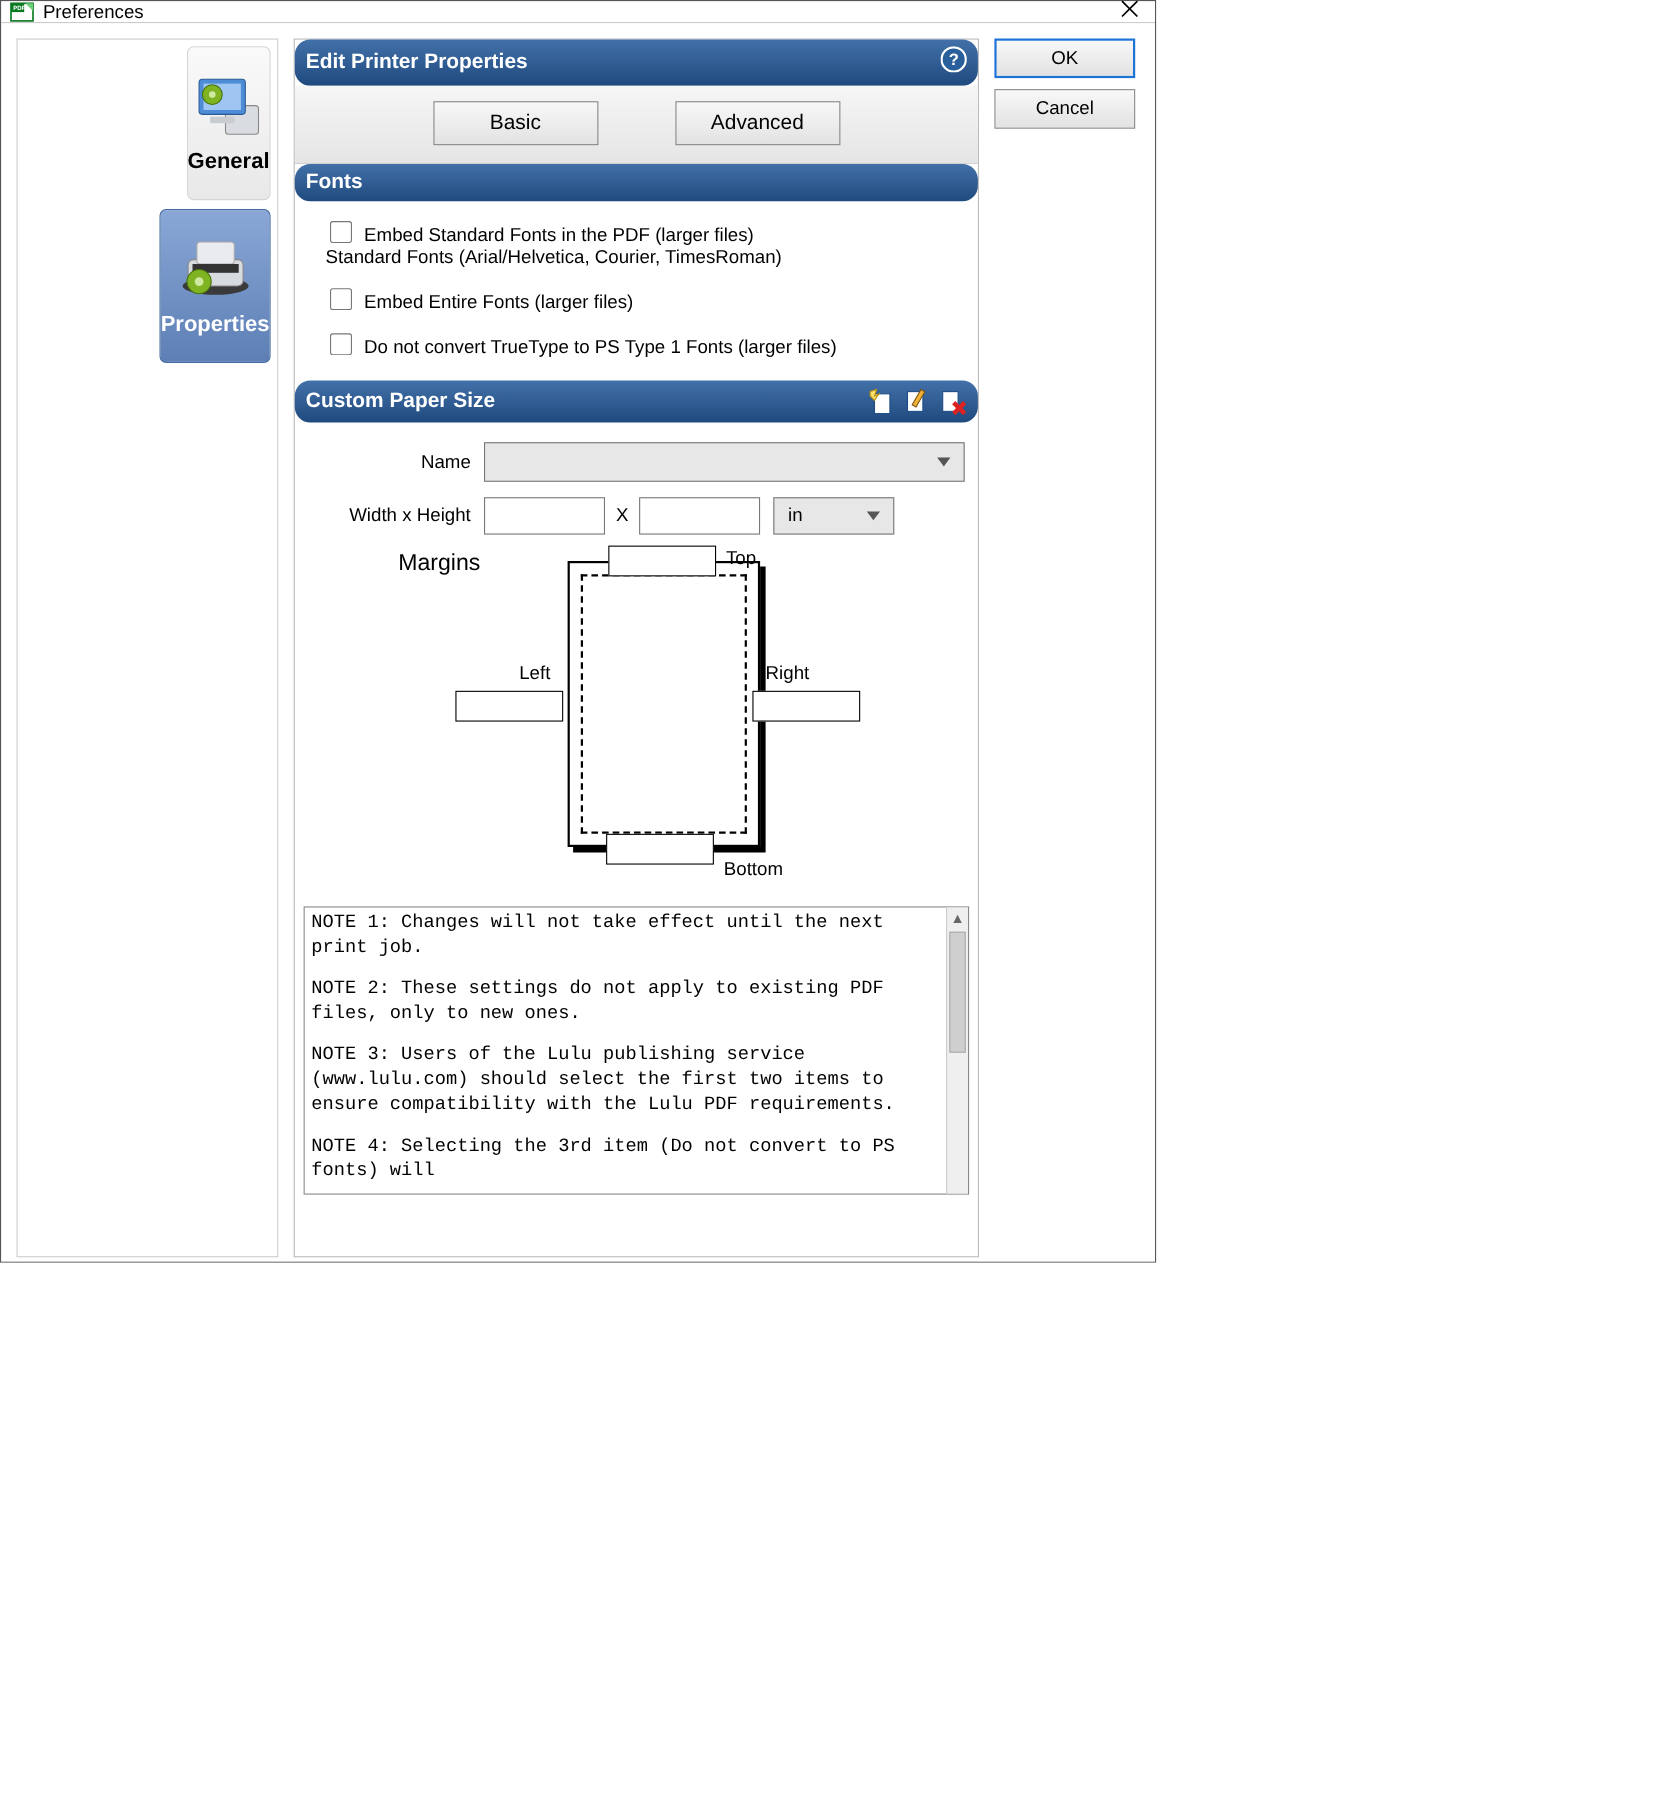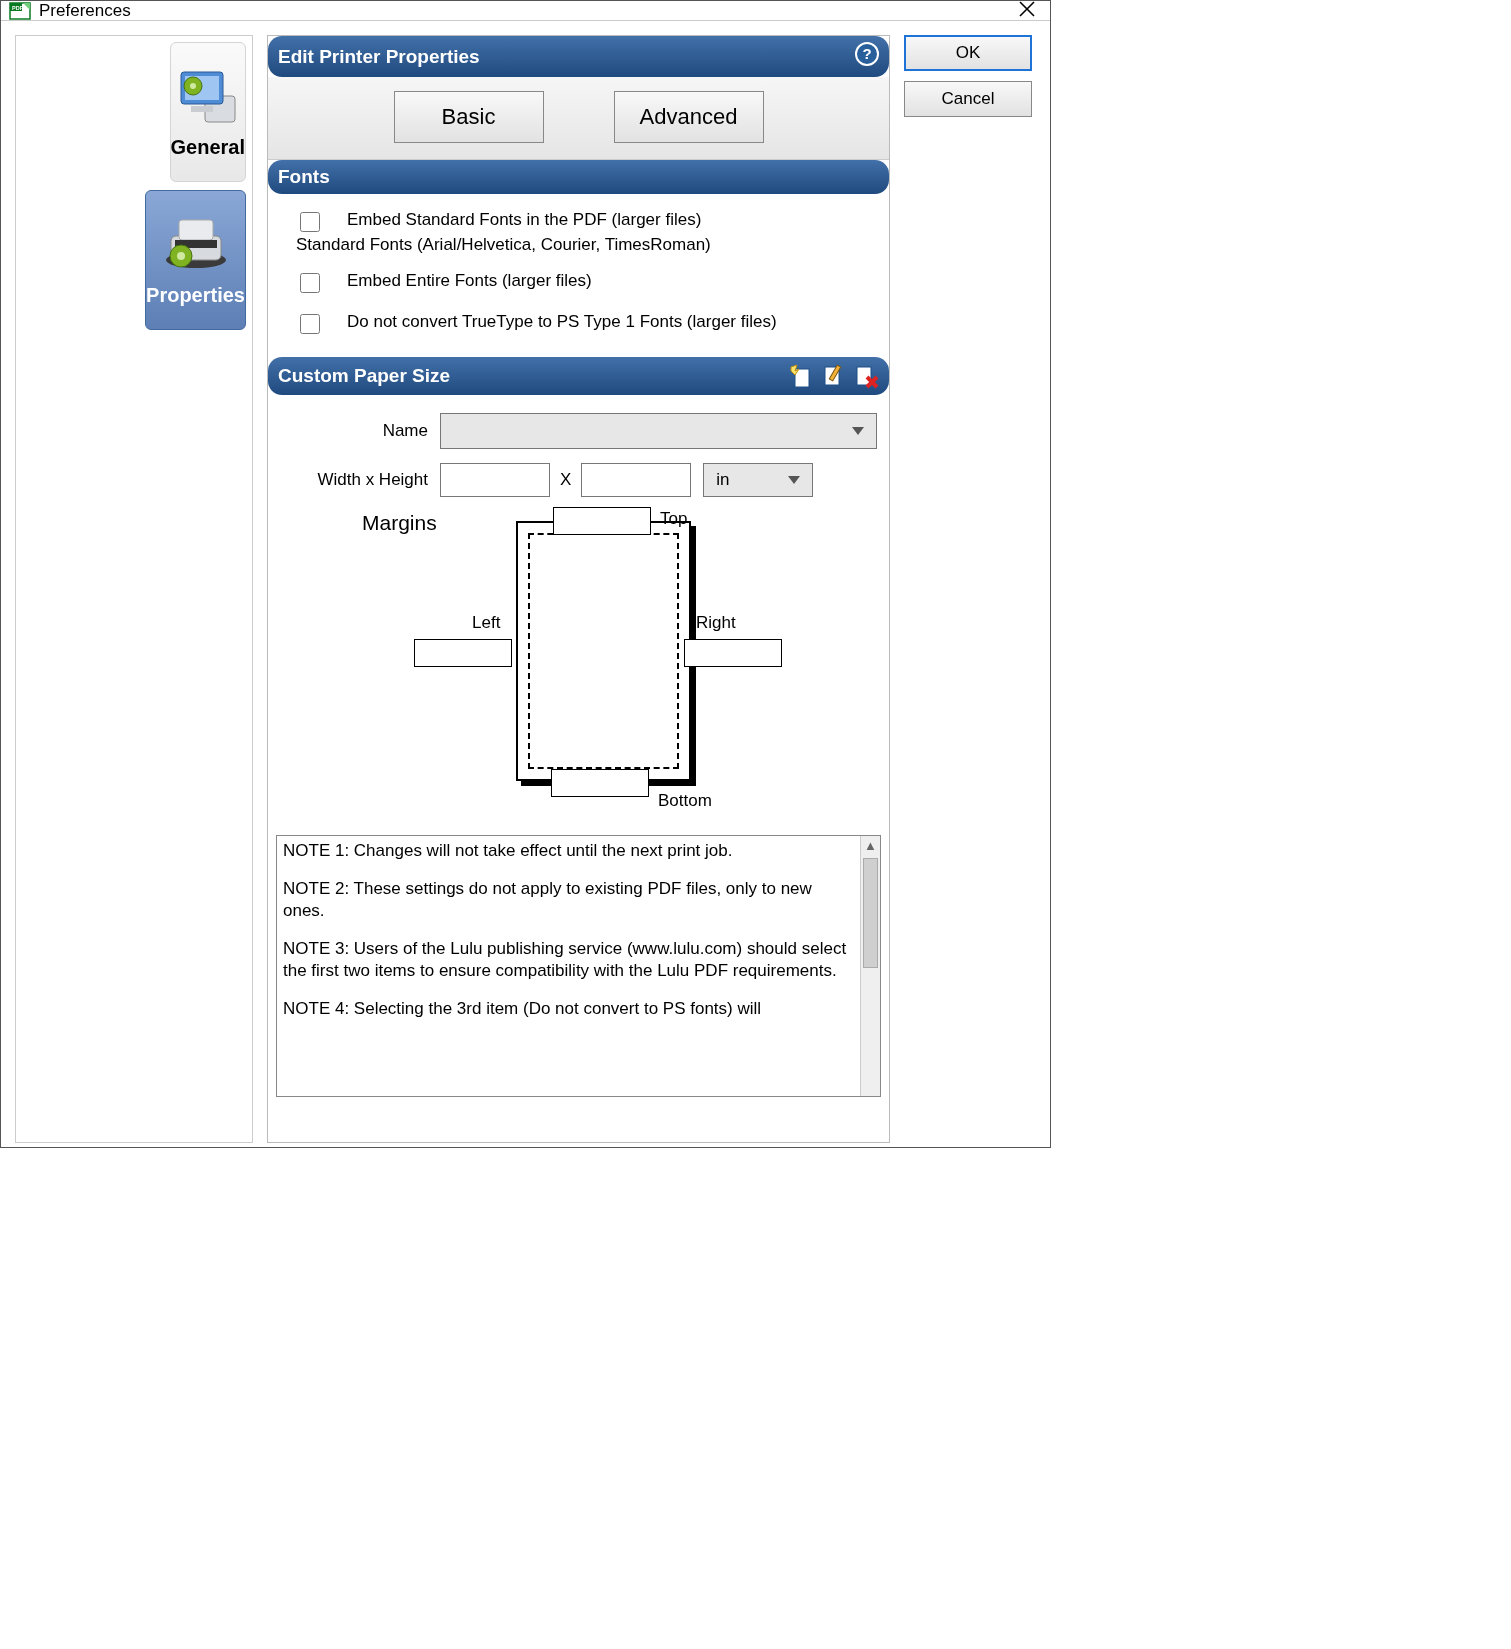--- a/index.html
+++ b/index.html
@@ -15,23 +15,23 @@
   .navbtn { height:140px; border-radius:6px; display:flex; flex-direction:column; align-items:center; justify-content:center; gap:8px; border:1px solid transparent; cursor:pointer; }
   .navbtn.inactive { background:linear-gradient(#fafafa,#e8e8e8); border-color:#d5d5d5; color:#000; font-weight:bold; font-size:20px;}
   .navbtn.active { background:linear-gradient(#8aa7d6,#5d7fb5); border-color:#436a9e; color:#fff; font-weight:bold; font-size:20px;}
   .navbtn .icon { width:70px; height:62px; }
   
   .main { width:623px; border:1px solid #bbb; display:flex; flex-direction:column; }
   .sectionhdr { background:linear-gradient(#4270a8,#1f4a7f); color:#fff; font-weight:bold; font-size:19px; padding:6px 10px; display:flex; align-items:center; justify-content:space-between;border-radius:14px; }
   .sectionhdr .hdricons { display:flex; gap:6px; }
   .hdricons .hicon { width:26px; height:26px; }
   .tabrow { background:linear-gradient(#f6f6f6,#e5e5e5); padding:14px 0 16px 0; display:flex; justify-content:center; gap:70px; border-bottom:1px solid #ccc;}
-  .tabbtn { width:150px; height:52px; background:linear-gradient(#f8f8f8,#e2e2e2); border:1px solid #888; font-size:22px; cursor:pointer;}
+  .tabbtn { width:150px; height:40px; background:linear-gradient(#f8f8f8,#e2e2e2); border:1px solid #888; font-size:19px; cursor:pointer;}
   .fontsbody { padding:16px 28px 20px 28px; font-size:17px; color:#000; display:flex; flex-direction:column; gap:16px; }
-  .checkrow { display:flex; align-items:flex-start; gap:24px; }
+  .checkrow { display:flex; align-items:flex-end; gap:8px; }
   .checkrow input[type=checkbox]{ width:20px; height:20px; margin-top:2px;}
   .paperbody { padding:18px 12px 4px 12px; font-size:17px; }
   .formrow { display:flex; align-items:center; margin-bottom:14px; }
   .formrow .lbl { width:148px; text-align:right; margin-right:12px; }
   .combo { flex:1; height:36px; background:#e7e7e7; border:1px solid #777; position:relative; }
   .combo::after{content:""; position:absolute; right:12px; top:50%; width:0;height:0;border-left:6px solid transparent;border-right:6px solid transparent;border-top:8px solid #555; transform:translateY(-50%);}
   .numbox { width:110px; height:34px; border:1px solid #777; background:#fff; }
   .unitcombo{ width:110px; height:34px; background:#e7e7e7; border:1px solid #777; position:relative; display:flex; align-items:center; padding-left:12px;}
   .unitcombo::after{content:""; position:absolute; right:12px; top:50%; width:0;height:0;border-left:6px solid transparent;border-right:6px solid transparent;border-top:8px solid #555; transform:translateY(-50%);}
   .xsep{margin:0 10px;}
@@ -46,21 +46,21 @@
   .mfield.right{left:404px; top:128px;}
   .mfield.bottom{left:271px; top:258px;}
   .mlbl{position:absolute; font-size:17px;}
   .mlbl.top{left:380px; top:-2px;}
   .mlbl.left{left:192px; top:102px;}
   .mlbl.right{left:416px; top:102px;}
   .mlbl.bottom{left:378px; top:280px;}
   
   .notesbox{ margin:8px; border:1px solid #888; height:262px; display:flex; }
   .notestext{ flex:1; padding:4px 6px; font-size:17px; line-height:1.3; overflow:hidden;}
-  .notestext p{margin:0 0 16px 0;}
+  .notestext p{margin:0 0 16px 0;font-family:Liberation Mono, monospace;}
   .notescroll{width:20px; background:#efefef; border-left:1px solid #ccc; position:relative;}
   .notescroll .up{position:absolute;top:2px;left:3px;color:#666;font-size:13px;}
   .notescroll .thumb{position:absolute;top:22px;left:2px;right:2px;height:110px;background:#cfcfcf;border:1px solid #aaa;}
   
   .rightcol{ flex:1; display:flex; flex-direction:column; gap:10px; align-items:flex-start;}
   .dlgbtn{ width:128px; height:36px; font-size:17px; background:linear-gradient(#f8f8f8,#e2e2e2); border:1px solid #888; cursor:pointer;}
   .dlgbtn.ok{ border:2px solid #1e73d6;}
 </style>
 </head>
 <body>

